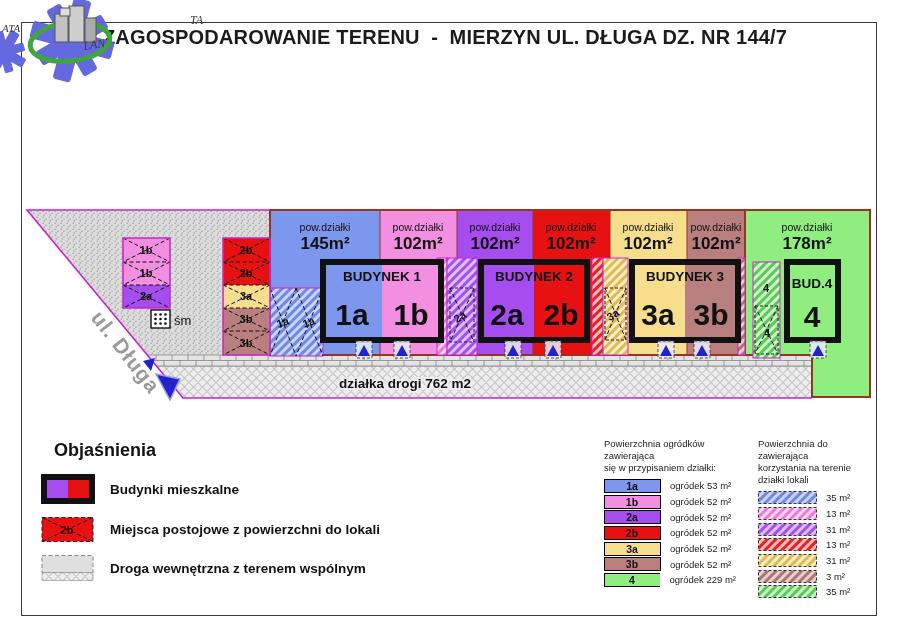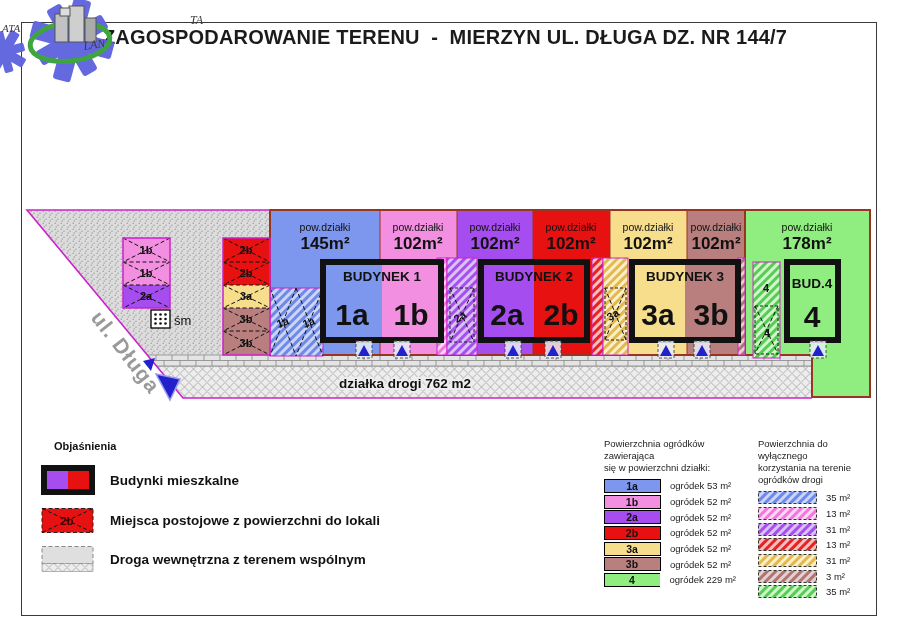--- a/index.html
+++ b/index.html
@@ -9,21 +9,21 @@
         border:1.5px solid #3a3a3a;z-index:0;}
   .title{position:absolute;left:30px;top:26px;width:830px;text-align:center;
         font-size:20px;font-weight:bold;letter-spacing:.2px;color:#1b1b1b;
         white-space:pre;z-index:2;}
   .logo{position:absolute;left:0;top:0;z-index:3;}
   .plan-svg{position:absolute;left:0;top:0;z-index:1;}
   svg text{font-family:"Liberation Sans",sans-serif;}
   .wm{font-family:"Liberation Serif",serif;font-style:italic;fill:#3c3c3c;}
   
   .legend{position:absolute;left:40px;top:440px;z-index:2;}
-  .legend h3{margin:0 0 12px 14px;font-size:11px;color:#111;}
+  .legend h3{margin:0 0 12px 14px;font-size:18px;color:#111;}
   .litem{display:flex;align-items:center;margin-bottom:11px;}
   .litem .lab{margin-left:14px;font-size:13.5px;font-weight:bold;color:#111;text-align:center;}
   
   .tbl{position:absolute;top:438px;z-index:2;font-size:9.5px;color:#222;}
   .tbl.gardens{left:604px;width:132px;}
   .tbl.roaduse{left:758px;width:120px;}
   .tbl .ttl{line-height:12px;margin-bottom:4px;}
   .trow{display:flex;align-items:center;height:15.7px;}
   .trow .lab{padding-left:9px;white-space:nowrap;}
   .xd{stroke:#111;stroke-width:1;stroke-dasharray:4 2.5;fill:none;}
@@ -310,21 +310,21 @@
         <rect x="2" y="1.5" width="51" height="17" fill="#DFDFDF" stroke="#888" stroke-width="1" stroke-dasharray="4 2.5"></rect>
         <rect x="2" y="18.5" width="51" height="8" fill="url(#road)" stroke="#888" stroke-width="0.6"></rect>
       </svg>
       <span class="lab">Droga wewnętrzna z terenem wspólnym</span>
     </div>
   </div>
 
   <div class="tbl gardens">
     <div class="ttl">
       <div>Powierzchnia ogródków zawierająca</div>
-      <div>się w powierzchni działki:</div>
+      <div>się w przypisaniem działki:</div>
     </div>
     <div class="trow">
       <svg width="57" height="14">
           <rect x="0.5" y="0.5" width="56" height="13" stroke="#000" fill="#7E97EE"></rect>
           <text x="28" y="11" text-anchor="middle" font-size="10.5" font-weight="bold" fill="#111">1a</text>
         </svg>
       <span class="lab">ogródek 53 m²</span>
     </div>
     <div class="trow">
       <svg width="57" height="14">
@@ -365,22 +365,22 @@
       <svg width="57" height="14">
           <rect x="0.5" y="0.5" width="56" height="13" stroke="#000" fill="#90EE80"></rect>
           <text x="28" y="11" text-anchor="middle" font-size="10.5" font-weight="bold" fill="#111">4</text>
         </svg>
       <span class="lab">ogródek 229 m²</span>
     </div>
   </div>
 
   <div class="tbl roaduse">
     <div class="ttl">
-      <div>Powierzchnia do wyłącznego</div>
-      <div>korzystania na terenie ogródków drogi</div>
+      <div>Powierzchnia do zawierająca</div>
+      <div>korzystania na terenie działki lokali</div>
     </div>
     <div class="trow">
       <svg width="59" height="13">
           <rect x="0.5" y="0.5" width="58" height="12" fill="url(#h1a)" stroke="#333" stroke-dasharray="3 2"></rect>
         </svg>
       <span class="lab">35 m²</span>
     </div>
     <div class="trow">
       <svg width="59" height="13">
           <rect x="0.5" y="0.5" width="58" height="12" fill="url(#h1b)" stroke="#333" stroke-dasharray="3 2"></rect>

